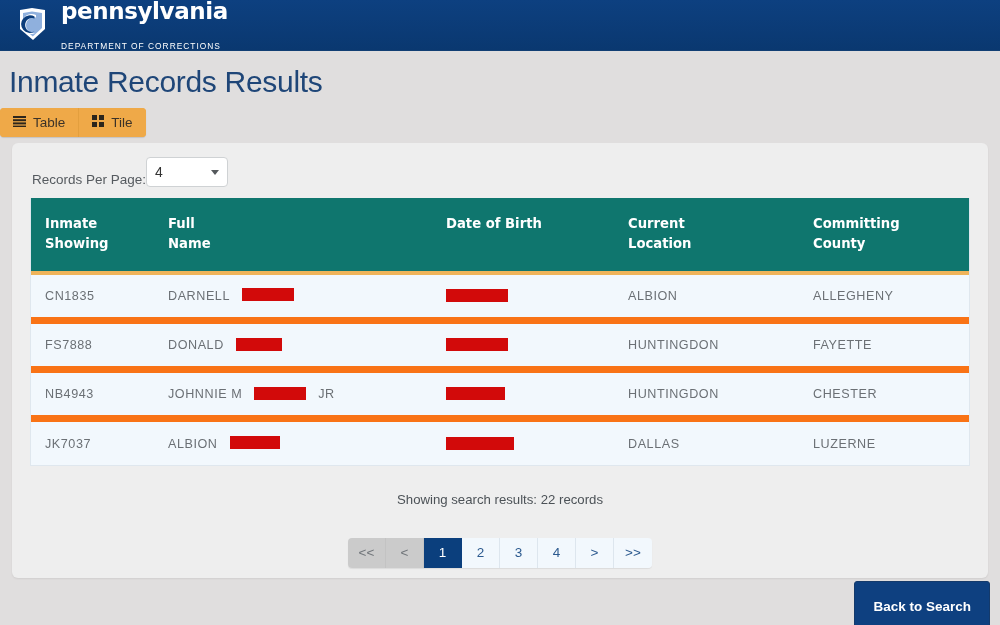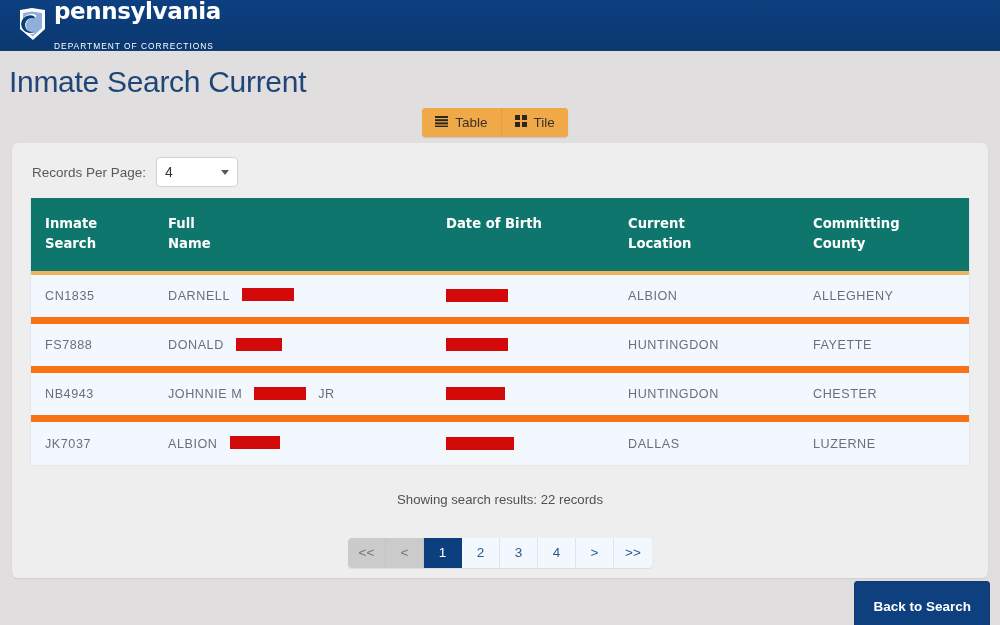--- a/index.html
+++ b/index.html
@@ -22,20 +22,21 @@
     background: #0b3d7b;
     background: linear-gradient(180deg,#0d4080 0%, #0a3870 100%);
     display: flex;
     align-items: center;
     padding-left: 14px;
     border-bottom: 1px solid #123f74;
   }
   .logo-wrap {
     display: flex;
     align-items: center;
+    gap: 7px;
   }
   .keystone {
     width: 40px;
     height: 36px;
     position: relative;
     flex: none;
   }
   .keystone svg { display:block; }
   .logo-text {
     display: flex;
@@ -64,21 +65,21 @@
     color: #1f4678;
     font-weight: 400;
     letter-spacing: -0.3px;
     padding: 14px 0 0 9px;
     font-family: "Liberation Sans", sans-serif;
   }
 
   
   .view-toggle-row {
     display: flex;
-    justify-content: center;
+    justify-content: flex-start;
     padding-right: 10px;
     margin-top: 9px;
   }
   .view-toggle {
     display: flex;
     background: #efa948;
     border-radius: 4px;
     overflow: hidden;
     box-shadow: 0 1px 1px rgba(0,0,0,.12);
   }
@@ -103,22 +104,21 @@
     left: 12px;
     top: 143px;
     width: 976px;
     height: 435px;
     background: #eeeeee;
     border-radius: 6px;
     box-shadow: 0 1px 2px rgba(0,0,0,.07);
   }
   .rpp-row {
     display: flex;
-    align-items: center;
-    gap: 10px;
+    align-items: flex-end;
     padding: 14px 0 0 20px;
   }
   .rpp-label {
     font-size: 13.5px;
     color: #555a5f;
     font-family: "Liberation Sans", sans-serif;
   }
   .rpp-select {
     width: 82px;
     height: 30px;
@@ -282,21 +282,21 @@
         <path d="M20.5 9.6 A8.8 8.8 0 1 0 20.5 24.6 A7 7 0 1 1 20.5 11.4 Z" fill="#0b3d7b"></path>
       </svg>
     </div>
     <div class="logo-text">
       <span class="logo-title">pennsylvania</span>
       <span class="logo-sub">DEPARTMENT OF CORRECTIONS</span>
     </div>
   </div>
 </div>
 
-<div class="page-title">Inmate Search Current</div>
+<div class="page-title">Inmate Records Results</div>
 
 <div class="view-toggle-row">
   <div class="view-toggle">
     <button class="view-btn">
       <span class="icon-list">
         <svg width="13" height="11" viewBox="0 0 13 11">
           <rect x="0" y="0" width="13" height="2" fill="#2d261c"></rect>
           <rect x="0" y="3.2" width="13" height="2" fill="#2d261c"></rect>
           <rect x="0" y="6.4" width="13" height="2" fill="#2d261c"></rect>
           <rect x="0" y="9.6" width="13" height="2" fill="#2d261c"></rect>
@@ -327,21 +327,21 @@
       <span class="chev"></span>
     </div>
   </div>
 
   <div class="table-wrap">
     <table class="results">
       <thead>
         <tr>
           <th class="c1">
             <div>Inmate</div>
-            <div>Search</div>
+            <div>Showing</div>
           </th>
           <th class="c2">
             <div>Full</div>
             <div>Name</div>
           </th>
           <th class="c3">
             <div>Date of Birth</div>
             <div></div>
           </th>
           <th class="c4">

